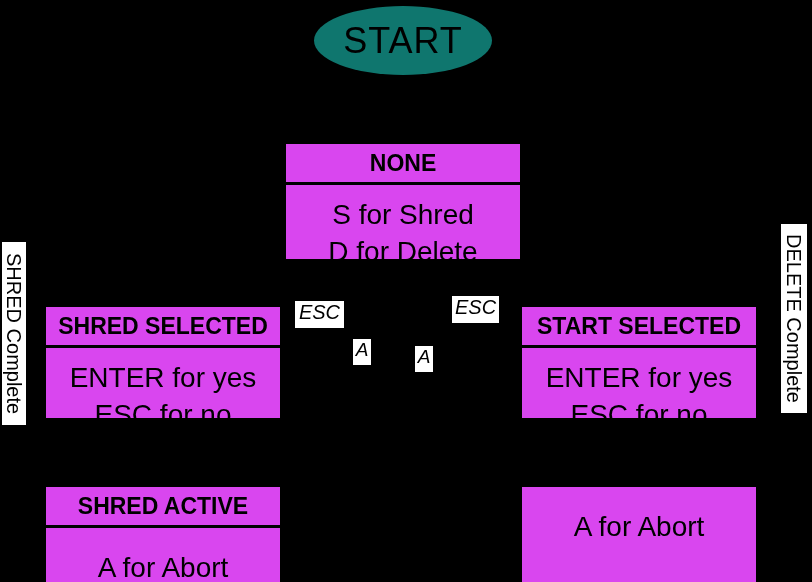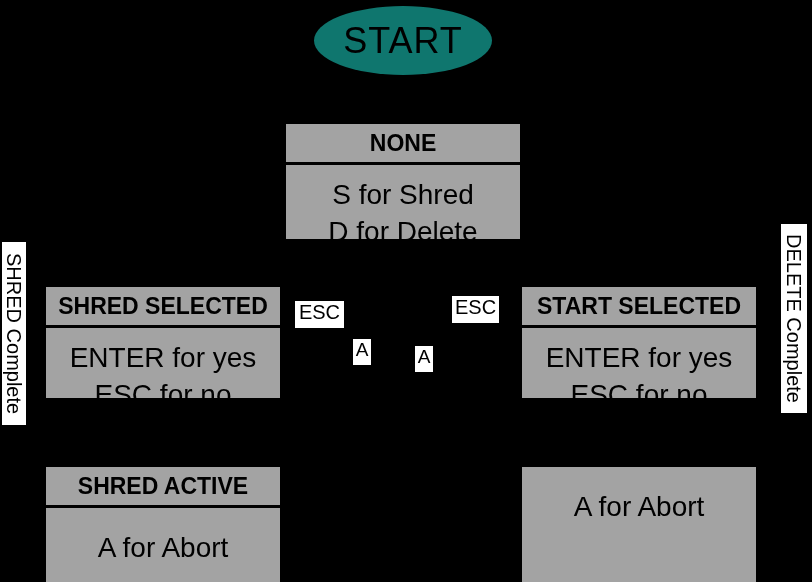--- a/index.html
+++ b/index.html
@@ -32,26 +32,27 @@
   .terminal .terminal-label {
     font-size: 36px;
     letter-spacing: 1px;
     line-height: 1;
     color: #000000;
   }
 
   
   .state-box {
     position: absolute;
-    background: #a3a3a3;
+    background: #d946ef;
     border: 2px solid #000000;
     box-sizing: border-box;
     display: flex;
     flex-direction: column;
     color: #000000;
+    margin-top: 20px;
   }
   .state-title {
     flex: 0 0 auto;
     text-align: center;
     font-weight: bold;
     font-size: 23px;
     line-height: 1.1;
     padding: 7px 6px 6px 6px;
     border-bottom: 3px solid #000000;
     color: #000000;
@@ -74,20 +75,21 @@
   .edge-label {
     position: absolute;
     background: #ffffff;
     color: #000000;
     font-size: 20px;
     line-height: 1.05;
     padding: 1px 3px;
     box-sizing: border-box;
     white-space: nowrap;
     text-align: center;
+    font-style: italic;
   }
   .edge-label.small {
     font-size: 19px;
     padding: 1px 2px;
   }
 
   
   .vlabel {
     position: absolute;
     background: #ffffff;

